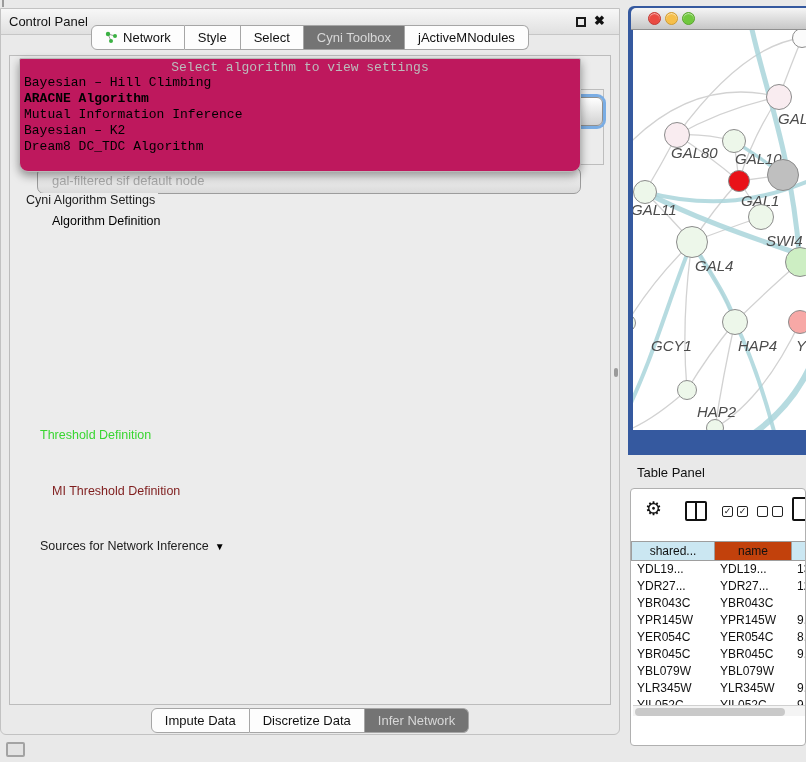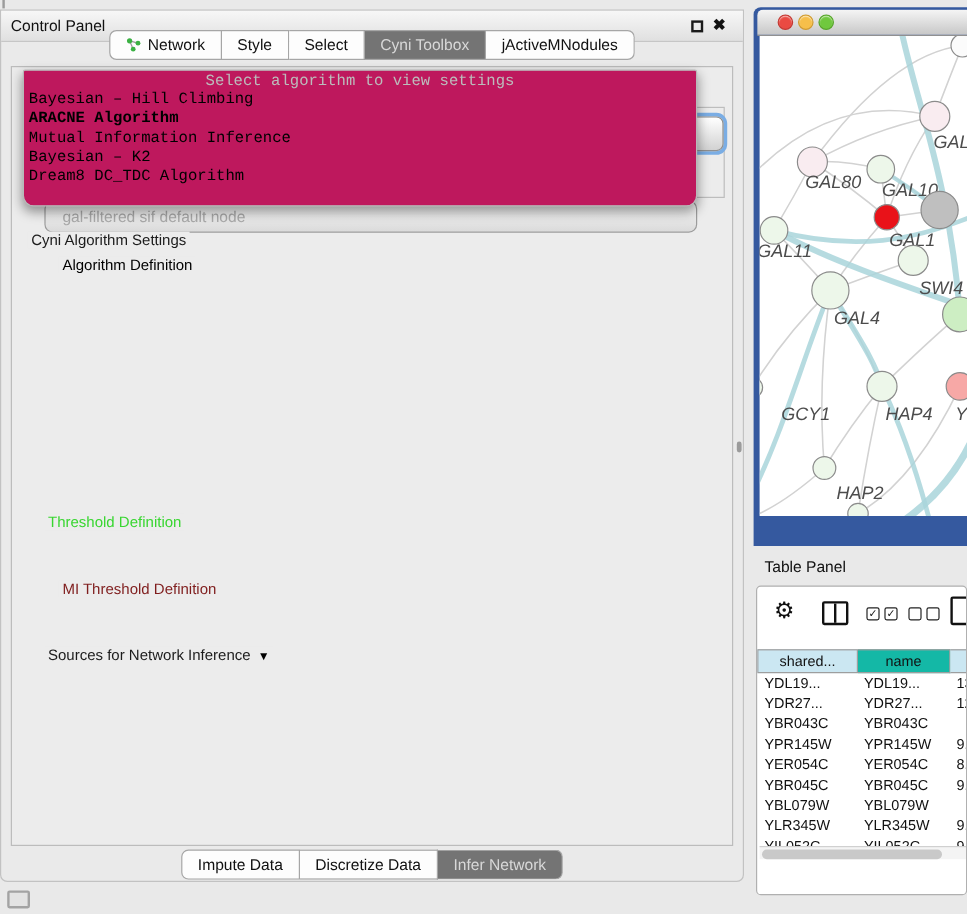--- a/index.html
+++ b/index.html
@@ -138,21 +138,21 @@
   .cbpair{display:flex;gap:4px;}
   #tp-checks{left:91px;top:17px;}
   #tp-boxes{left:126px;top:17px;}
   .cb{width:11px;height:11px;border:1.5px solid #222;border-radius:2px;font-size:9px;line-height:9px;text-align:center;color:#111;}
   .cb.checked::before{content:"✓";}
   #tp-page{left:161px;top:8px;width:17px;height:24px;border:2px solid #111;border-radius:2px;background:#fff;}
   .th{position:absolute;top:52px;height:20px;border:1px solid #9e9e9e;border-left:none;
     font-size:12px;color:#111;text-align:center;line-height:18px;overflow:hidden;white-space:nowrap;}
   .th:first-of-type{border-left:1px solid #9e9e9e;}
   .th-blue{background:#cbe7f2;}
-  .th-gray{background:#14b8a6;}
+  .th-gray{background:#c2410c;}
   #tp-rows{left:0;top:72px;width:176px;height:144px;overflow:hidden;}
   .trow{position:absolute;left:0;width:210px;height:17px;}
   .tcell{position:absolute;top:0;font-size:12px;color:#111;line-height:17px;white-space:nowrap;}
   .tcell.c0{left:6px;width:78px;}
   .tcell.c1{left:89px;width:72px;}
   .tcell.c2{left:166px;width:40px;}
   #tp-hscroll{left:2px;top:216px;width:172px;height:11px;background:#f4f4f4;border-top:1px solid #d0d0d0;}
   #tp-hscroll-thumb{left:2px;top:2px;width:150px;height:8px;background:#c9c9c9;border-radius:4px;}
 
   

